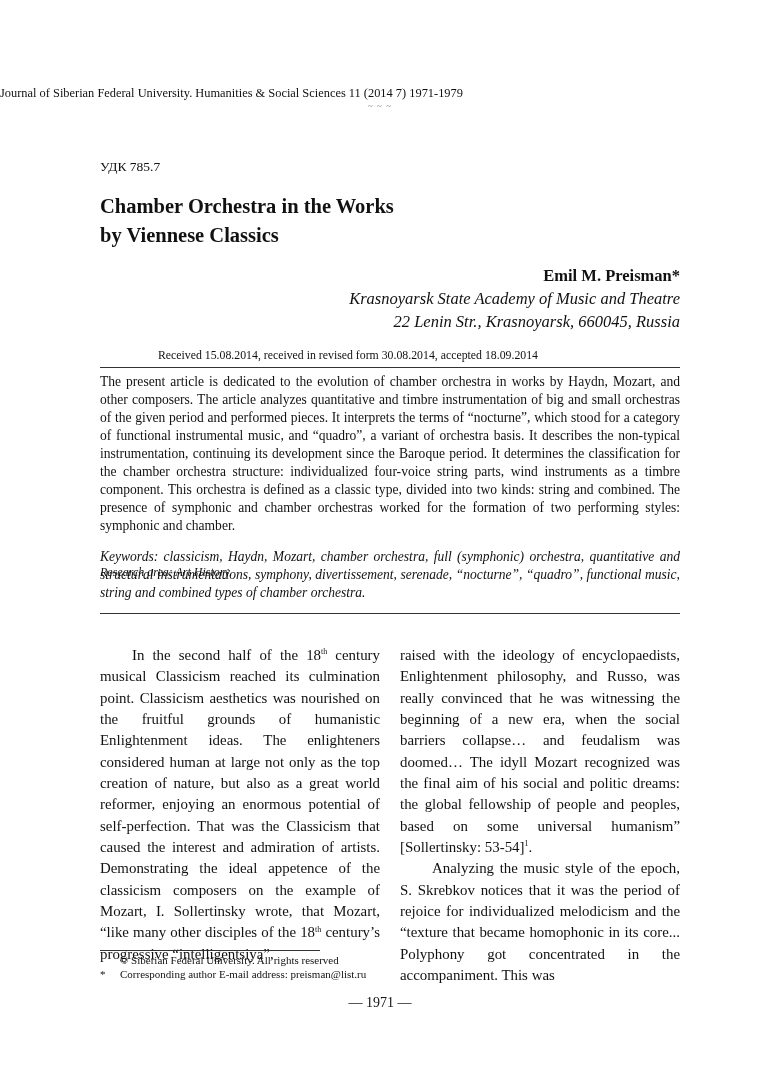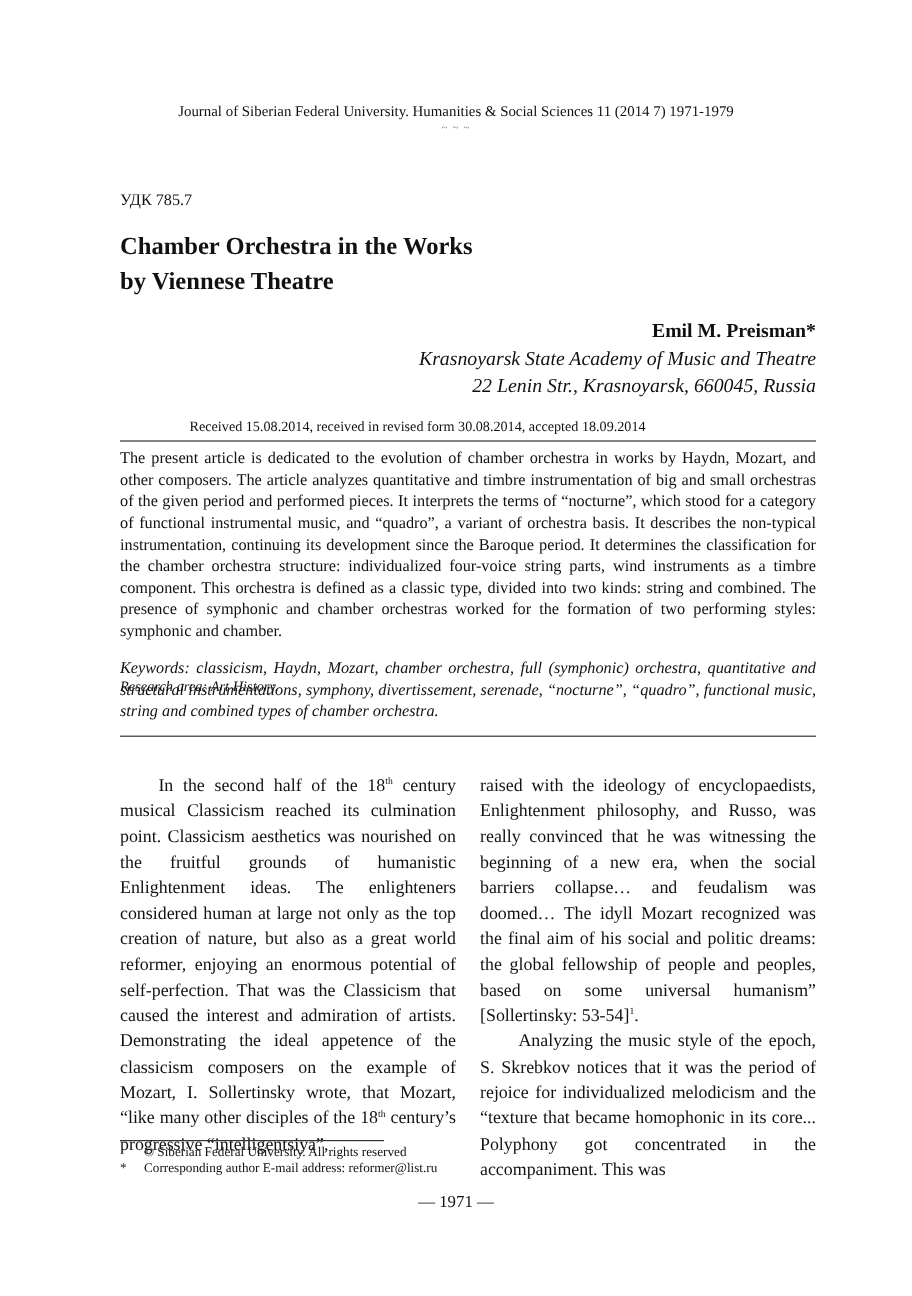--- a/index.html
+++ b/index.html
@@ -1,19 +1,19 @@
 <!DOCTYPE html>
 <html><head>
 <meta charset="utf-8">
 <style>
   html, body { margin: 0; padding: 0; background: #ffffff; }
   body { width: 760px; height: 1080px; position: relative; overflow: hidden;
          font-family: "Liberation Serif", "DejaVu Serif", serif; color: #111; }
   .abs { position: absolute; }
-  .journal { top: 86px; left: 0; width: 760px; text-align: center; font-size: 12.4px; }
+  .journal { top: 86px; left: 0; width: 760px; text-align: left; font-size: 12.4px; }
   .tilde { top: 101px; left: 0; width: 760px; text-align: center; font-size: 9px; color: #777; letter-spacing: 1px; }
   .udk { top: 159px; left: 100px; font-size: 13.5px; }
   .title { top: 192px; left: 100px; font-size: 20.5px; font-weight: bold; line-height: 29px; }
   .author-block { top: 265px; right: 80px; text-align: right; }
   .author { font-size: 16.5px; font-weight: bold; line-height: 22px; }
   .affil { font-size: 16.5px; font-style: italic; line-height: 23px; }
   .received { top: 348px; left: 0; width: 696px; text-align: center; font-size: 11.8px; }
   .rule { left: 100px; width: 580px; height: 0; border-top: 1.3px solid #333; }
   .abstract { top: 373px; left: 100px; width: 580px; font-size: 13.55px; 
               line-height: 18px; text-align: justify; }
@@ -35,21 +35,21 @@
 </head>
 <body>
 
 <div class="abs journal">Journal of  Siberian Federal University.  Humanities &amp; Social Sciences 11 (2014 7) 1971-1979</div>
 <div class="abs tilde">~ ~ ~</div>
 
 <div class="abs udk">УДК 785.7</div>
 
 <div class="abs title">
   <div>Chamber Orchestra in the Works</div>
-  <div>by Viennese Theatre</div>
+  <div>by Viennese Classics</div>
 </div>
 
 <div class="abs author-block">
   <div class="author">Emil M. Preisman*</div>
   <div class="affil">Krasnoyarsk State Academy of Music and Theatre</div>
   <div class="affil">22 Lenin Str., Krasnoyarsk, 660045, Russia</div>
 </div>
 
 <div class="abs received">Received 15.08.2014, received in revised form 30.08.2014, accepted 18.09.2014</div>
 <div class="abs rule" style="top:367px"></div>
@@ -69,17 +69,17 @@
 </div>
 
 <div class="abs fn-rule"></div>
 <div class="abs footnotes">
   <div class="fn-row">
     <span class="fn-mark"></span>
     <span>© Siberian Federal University. All rights reserved</span>
   </div>
   <div class="fn-row">
     <span class="fn-mark">*</span>
-    <span>Corresponding author E-mail address: reformer@list.ru</span>
+    <span>Corresponding author E-mail address: preisman@list.ru</span>
   </div>
 </div>
 
 <div class="abs pagenum">— 1971 —</div>
 
 </body></html>

